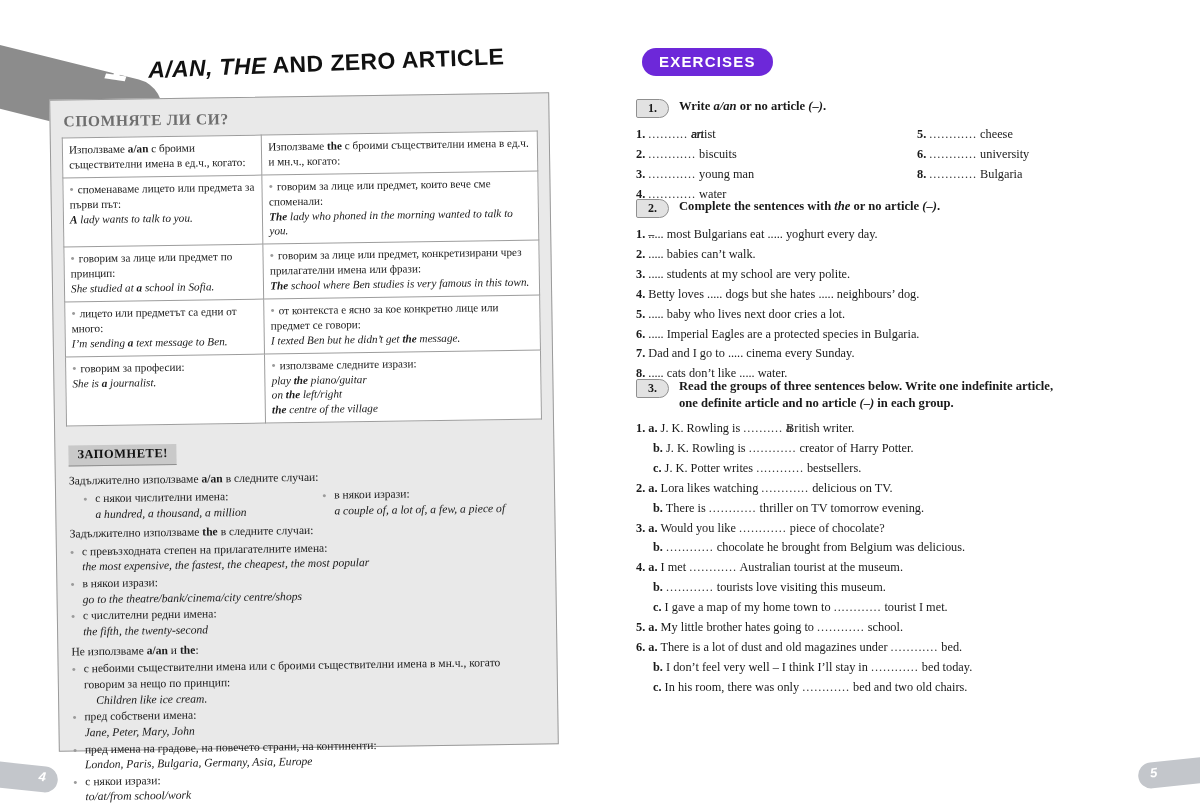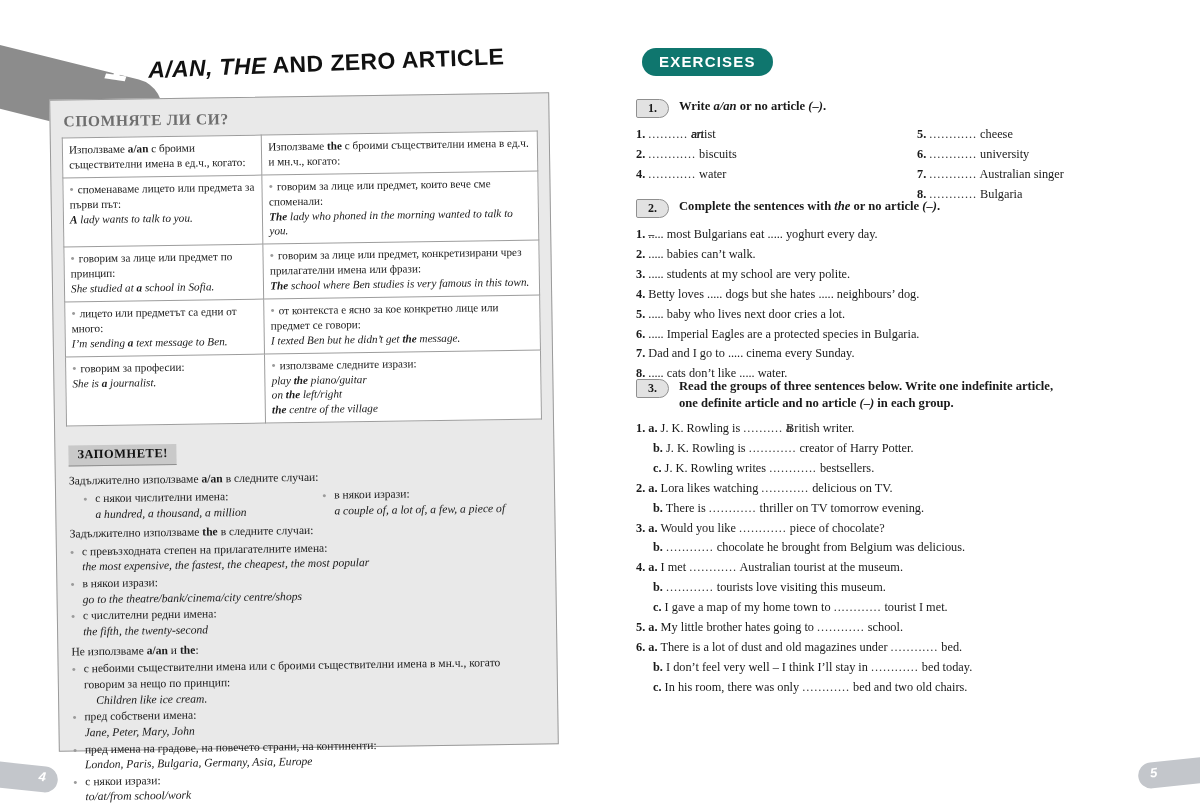--- a/index.html
+++ b/index.html
@@ -183,21 +183,21 @@
   
   #right-page {
     position: absolute;
     left: 600px; top: 0;
     width: 600px; height: 807px;
   }
   .exercises-pill {
     position: absolute;
     left: 42px;
     top: 48px;
-    background: #0f766e;
+    background: #6d28d9;
     border-radius: 16px;
     padding: 5px 17px 6px 17px;
     color: #ffffff;
     font-family: "Liberation Sans", sans-serif;
     font-size: 15px;
     font-weight: bold;
     letter-spacing: 1.2px;
   }
 
   .exercise { position: absolute; left: 36px; width: 552px; }
@@ -443,26 +443,26 @@
     <div class="ex-head">
       <div class="ex-badge">1.</div>
       <div class="ex-instr">
         <span>Write </span><i>a/an</i><span> or no article </span><i>(–)</i><span>.</span>
       </div>
     </div>
     <div class="grid2">
       <div>
         <div class="q"><span class="n">1.</span> <span class="blank">..........</span><span class="ans"><span>an</span></span><span> artist</span></div>
         <div class="q"><span class="n">2.</span> <span class="blank">............</span><span> biscuits</span></div>
+        <div class="q"><span class="n">3.</span> <span class="blank">............</span><span> young man</span></div>
         <div class="q"><span class="n">4.</span> <span class="blank">............</span><span> water</span></div>
       </div>
       <div>
         <div class="q"><span class="n">5.</span> <span class="blank">............</span><span> cheese</span></div>
         <div class="q"><span class="n">6.</span> <span class="blank">............</span><span> university</span></div>
-        <div class="q"><span class="n">7.</span> <span class="blank">............</span><span> Australian singer</span></div>
         <div class="q"><span class="n">8.</span> <span class="blank">............</span><span> Bulgaria</span></div>
       </div>
     </div>
   </div>
 
   <div class="exercise" style="top:198px;">
     <div class="ex-head">
       <div class="ex-badge">2.</div>
       <div class="ex-instr">
         <span>Complete the sentences with </span><i>the</i><span> or no article </span><i>(–)</i><span>.</span>
@@ -486,21 +486,21 @@
       <div class="ex-instr">
         <span>Read the groups of three sentences below. Write one indefinite article,</span><br>
         <span>one definite article and no article </span><i>(–)</i><span> in each group.</span>
       </div>
     </div>
 
     <div>
 
       <div class="q"><span class="n">1.</span> <span class="sub">a.</span><span> J. K. Rowling is </span><span class="blank">..........</span><span class="ans"><span>a</span></span><span> British writer.</span></div>
       <div class="q q-indent"><span class="sub">b.</span><span> J. K. Rowling is </span><span class="blank">............</span><span> creator of Harry Potter.</span></div>
-      <div class="q q-indent"><span class="sub">c.</span><span> J. K. Rowling writes </span><span class="blank">............</span><span> bestsellers.</span></div>
+      <div class="q q-indent"><span class="sub">c.</span><span> J. K. Potter writes </span><span class="blank">............</span><span> bestsellers.</span></div>
 
       <div class="q"><span class="n">2.</span> <span class="sub">a.</span><span> Lora likes watching </span><span class="blank">............</span><span> delicious on TV.</span></div>
       <div class="q q-indent"><span class="sub">b.</span><span> There is </span><span class="blank">............</span><span> thriller on TV tomorrow evening.</span></div>
 
       <div class="q"><span class="n">3.</span> <span class="sub">a.</span><span> Would you like </span><span class="blank">............</span><span> piece of chocolate?</span></div>
       <div class="q q-indent"><span class="sub">b.</span><span> </span><span class="blank">............</span><span> chocolate he brought from Belgium was delicious.</span></div>
 
       <div class="q"><span class="n">4.</span> <span class="sub">a.</span><span> I met </span><span class="blank">............</span><span> Australian tourist at the museum.</span></div>
       <div class="q q-indent"><span class="sub">b.</span><span> </span><span class="blank">............</span><span> tourists love visiting this museum.</span></div>
       <div class="q q-indent"><span class="sub">c.</span><span> I gave a map of my home town to </span><span class="blank">............</span><span> tourist I met.</span></div>

